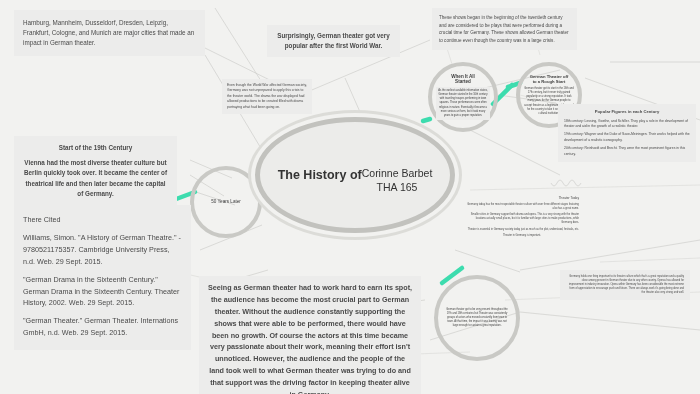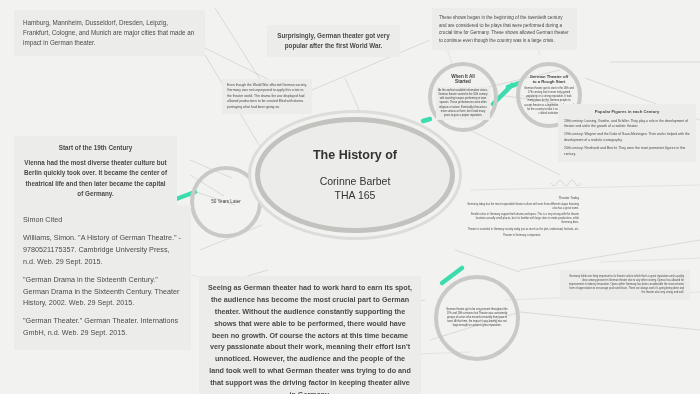--- a/index.html
+++ b/index.html
@@ -40,21 +40,21 @@
   }
   .circle .inner{padding:4px;}
 
   
   #hub{
     position:absolute;left:255px;top:117px;width:200px;height:116px;
     border-radius:50%;
     background:#ececea;
     border:5px solid #c2c2be;
     box-shadow:0 0 0 4px #f2f2f0, 0 0 0 7px #dcdcd8;
-    display:flex;align-items:center;justify-content:center;flex-direction:column;
+    display:flex;align-items:center;justify-content:center;flex-direction:row;
     text-align:center;box-sizing:border-box;
   }
   #hub .t1{font-size:12.5px;font-weight:bold;line-height:1.35;color:#333;}
   #hub .t2{font-size:10.5px;font-weight:normal;line-height:1.3;color:#333;margin-top:11px;}
 
   .tiny{font-size:2.6px;line-height:1.55;}
   .xs{font-size:3.4px;line-height:1.6;}
   .sm{font-size:4.6px;line-height:1.65;}
   .md{font-size:6.3px;line-height:1.6;}
   .lg{font-size:7.2px;line-height:1.65;}
@@ -162,21 +162,21 @@
       <div>THA 165</div>
     </div>
   </div>
 
   <div class="panel md center" style="left:14px;top:136px;width:163px;padding:7px 8px;">
     <p>Start of the 19th Century</p>
     <p>Vienna had the most diverse theater culture but Berlin quickly took over. It became the center of theatrical life and then later became the capital of Germany.</p>
   </div>
 
   <div class="panel lg" style="left:14px;top:205px;width:177px;padding:9px 9px 11px 9px;">
-    <p>Simon Cited</p>
+    <p>There Cited</p>
     <p>Williams, Simon. "A History of German Theatre." - 9780521175357. Cambridge University Press, n.d. Web. 29 Sept. 2015.</p>
     <p>"German Drama in the Sixteenth Century." German Drama in the Sixteenth Century. Theater History, 2002. Web. 29 Sept. 2015.</p>
     <p>"German Theater." German Theater. Internations GmbH, n.d. Web. 29 Sept. 2015.</p>
   </div>
 
   <div class="panel lg center" style="left:199px;top:276px;width:222px;padding:6px 8px;">
     <p>Seeing as German theater had to work hard to earn its spot, the audience has become the most crucial part to German theater. Without the audience constantly supporting the shows that were able to be performed, there would have been no growth. Of course the actors at this time became very passionate about their work, meaning their effort isn't unnoticed. However, the audience and the people of the land took well to what German theater was trying to do and that support was the driving factor in keeping theater alive in Germany.</p>
   </div>
 
   <div class="panel xs" style="left:558px;top:104px;width:138px;padding:5px 6px;">

